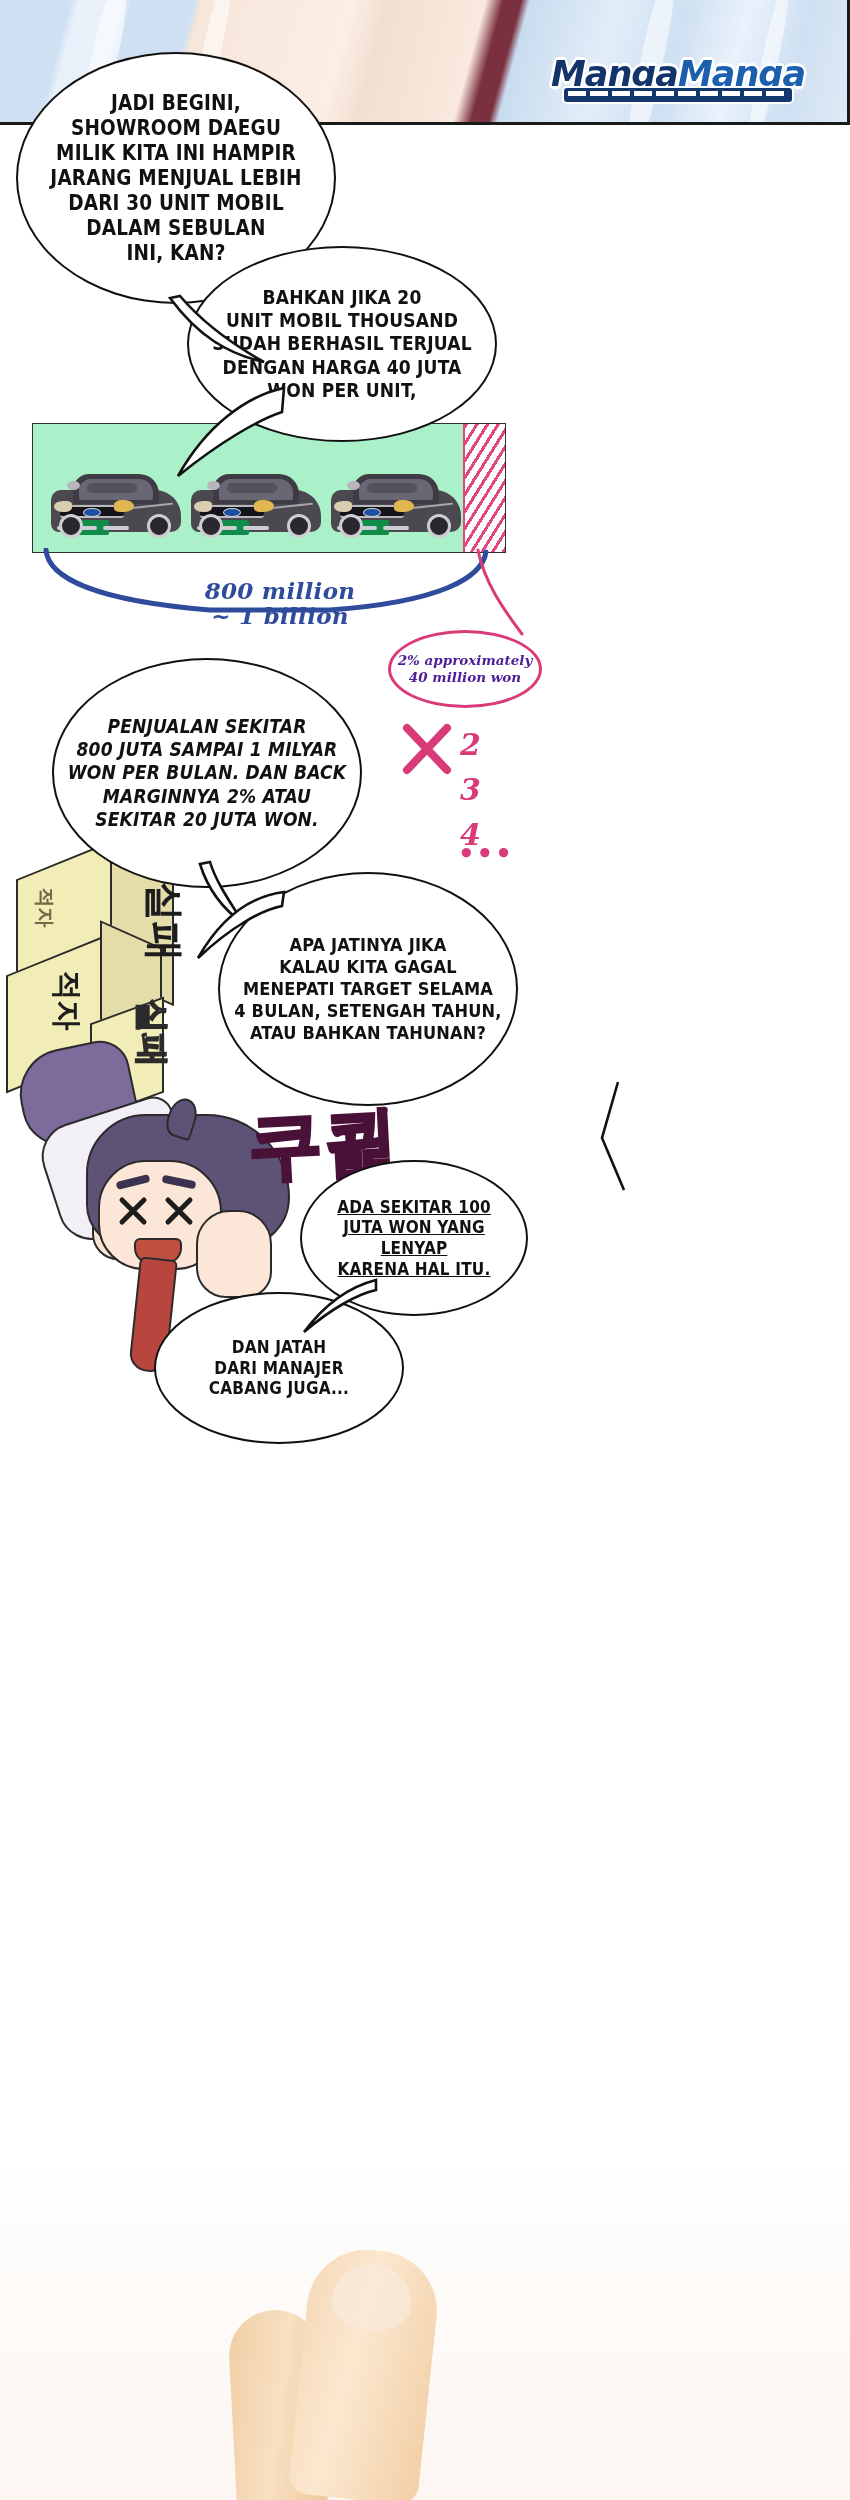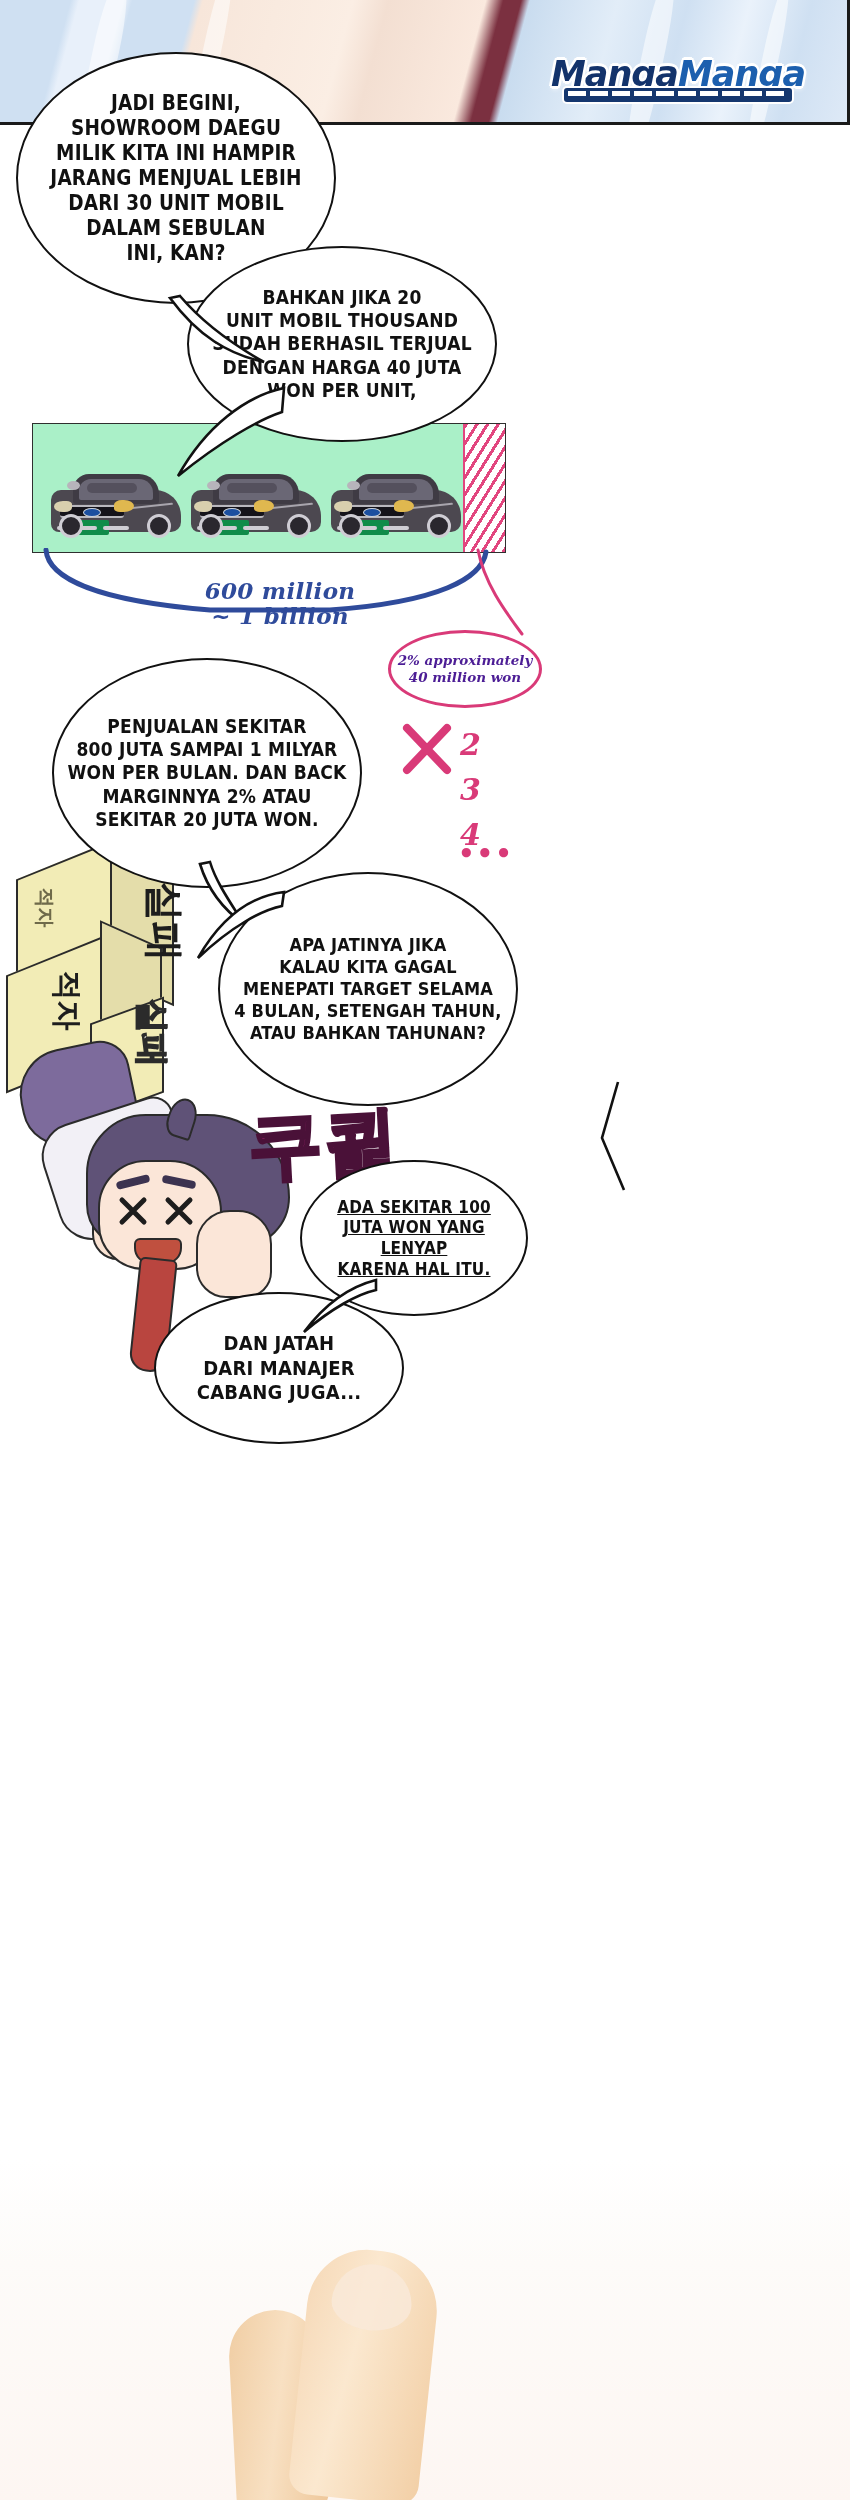--- a/index.html
+++ b/index.html
@@ -83,31 +83,31 @@
   .tail{position:absolute;z-index:6;}
   .tail svg{display:block;overflow:visible;}
 
   
   #bubble1{left:16px;top:52px;width:320px;height:252px;font-size:20px;}
   #bubble1 .btext{font-size:20.5px;}
   
   #bubble2{left:187px;top:246px;width:310px;height:196px;}
   #bubble2 .btext{font-size:19px;}
   
-  #bubble3{left:52px;top:658px;width:310px;height:230px;}
+  #bubble3{left:52px;top:658px;width:310px;height:230px;font-style:italic;}
   #bubble3 .btext{font-size:19px;}
   
   #bubble4{left:218px;top:872px;width:300px;height:234px;}
   #bubble4 .btext{font-size:18px;}
   
   #bubble5{left:300px;top:1160px;width:228px;height:156px;}
   #bubble5 .btext{font-size:17px;text-decoration:underline;}
   
   #bubble6{left:154px;top:1292px;width:250px;height:152px;}
-  #bubble6 .btext{font-size:20px;}
+  #bubble6 .btext{font-size:17px;}
 
   
   .car-panel{
     position:absolute;left:32px;top:423px;width:474px;height:130px;
     background:#aaf0c8;border:1.6px solid #2f2f2f;box-sizing:border-box;
     overflow:hidden;
   }
   .car{
     position:absolute;bottom:14px;width:130px;height:74px;
   }
@@ -354,21 +354,21 @@
         <div class="wheel w2"></div>
     </div>
     <div class="hatch"></div>
   </div>
 
   <div class="brace-blue">
     <svg width="470" height="70" viewBox="0 0 470 70">
       <path d="M16 2 C 18 28, 60 52, 180 62 L 300 62 C 410 54, 452 30, 456 4" fill="none" stroke="#2f4b9b" stroke-width="5" stroke-linecap="round"></path>
     </svg>
   </div>
-  <div class="hand-blue">600 million
+  <div class="hand-blue">800 million
 ~ 1 billion</div>
 
   <div class="pink-curve">
     <svg width="70" height="100" viewBox="0 0 70 100">
       <path d="M8 2 C 14 34, 34 62, 52 86" fill="none" stroke="#d93a78" stroke-width="3" stroke-linecap="round"></path>
     </svg>
   </div>
   <div class="pink-oval">
     <div class="ptext">2% approximately
 40 million won</div>

